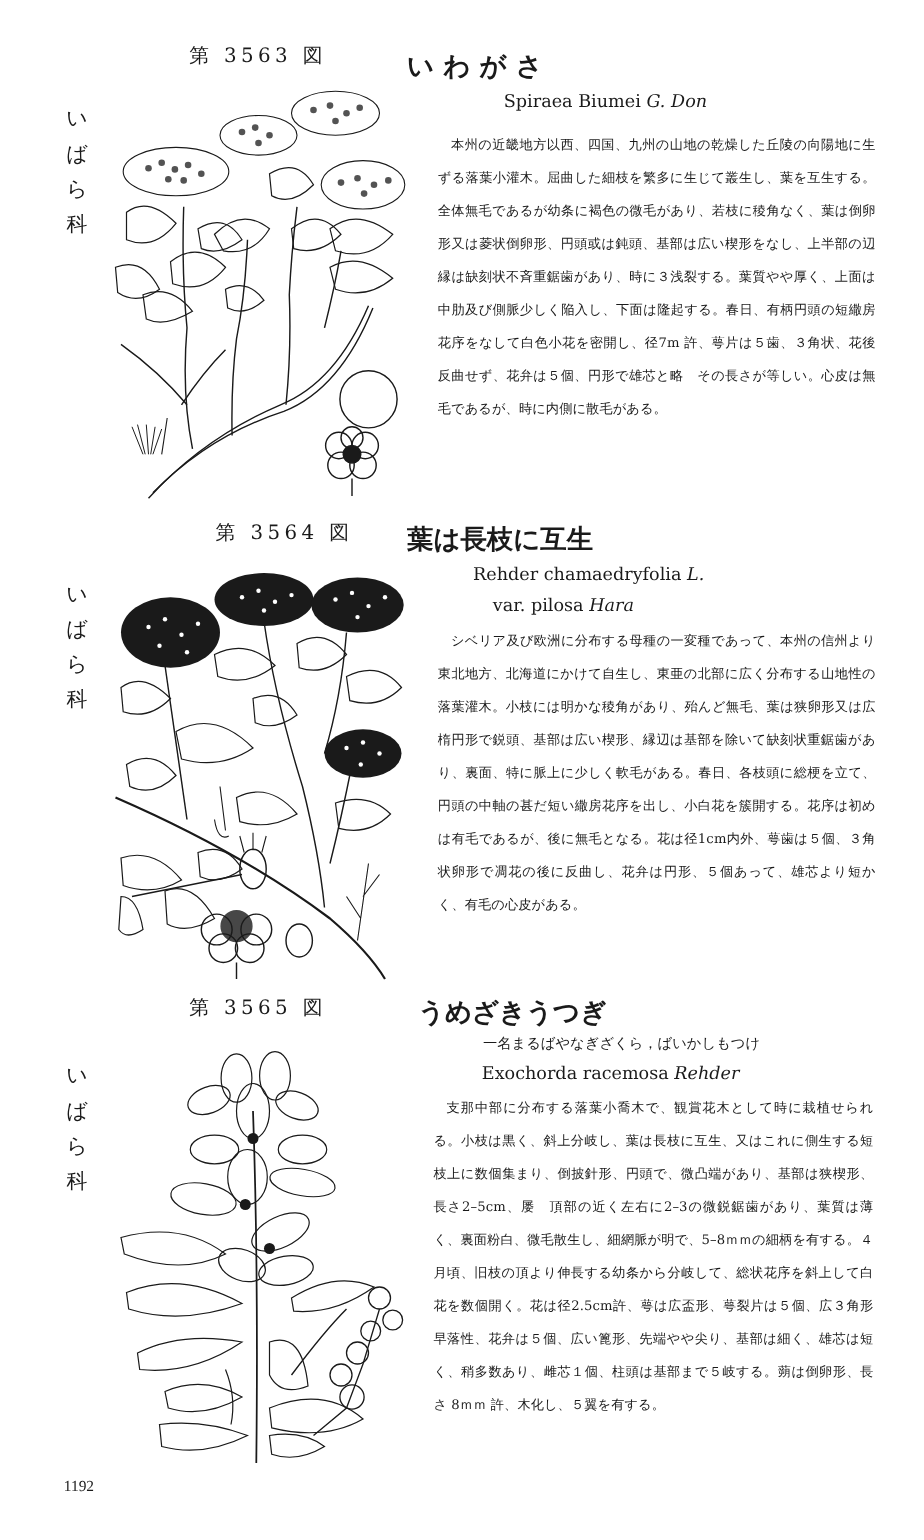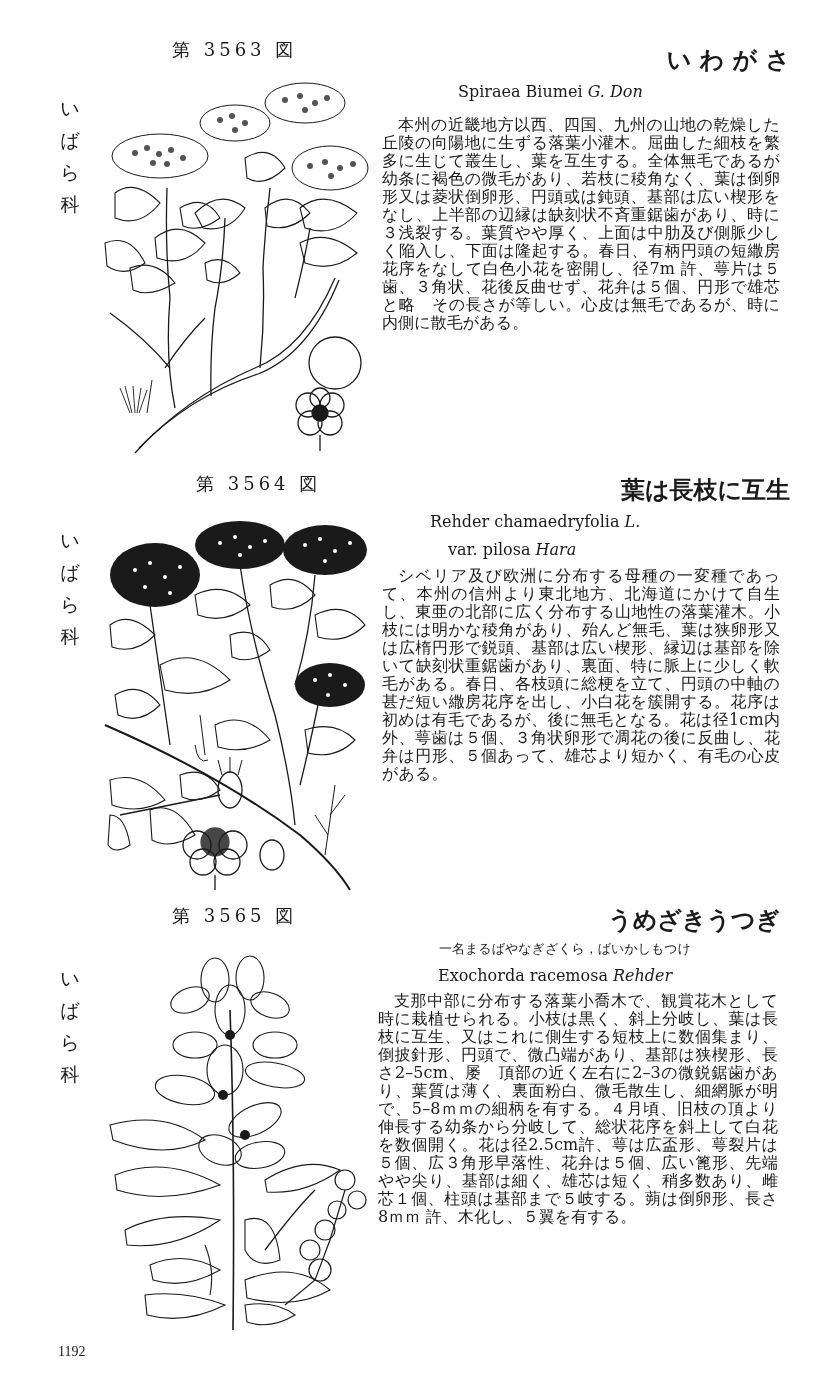--- a/index.html
+++ b/index.html
@@ -2,27 +2,27 @@
 <html><head>
 <meta charset="utf-8">
 <style>
   html, body { margin:0; padding:0; background:#ffffff; }
   body { width:840px; height:1400px; position:relative; overflow:hidden; color:#1a1a1a;
          font-family:"DejaVu Serif", "Liberation Serif", serif; }
   .abs { position:absolute; }
   .fig-label { font-size:18px; letter-spacing:4px; white-space:nowrap; }
   .family { font-size:19px; line-height:32px; width:24px; text-align:center; }
   .family span { display:block; }
-  .title-ja { font-weight:bold; font-size:24px; text-align:right; white-space:nowrap;
+  .title-ja { font-weight:bold; font-size:24px; text-align:left; white-space:nowrap;
               font-family:"DejaVu Sans", sans-serif; }
   .sci { font-size:16px; white-space:nowrap; font-family:"DejaVu Serif","Liberation Serif", serif; }
   .sci i { font-style:italic; }
   .alt { font-size:13px; white-space:nowrap; text-align:center; }
-  .body-text { font-size:16px; line-height:18px; text-align:justify; letter-spacing:0.1px;
-               font-family:"DejaVu Serif", serif; }
+  .body-text { font-size:12px; line-height:30px; text-align:justify; letter-spacing:0.1px;
+               font-family:"DejaVu Serif", serif;margin-left:16px; }
   .body-text p { margin:0; text-indent:1em; }
   .page-num { font-size:14px; font-weight:normal; font-family:"Liberation Serif", serif; }
   svg { position:absolute; }
 </style>
 </head>
 <body>
 
 <div class="abs fig-label" style="left:172px;top:38px;">第 3563 図</div>
 <div class="abs family" style="left:58px;top:92px;">
   <span>い</span>

